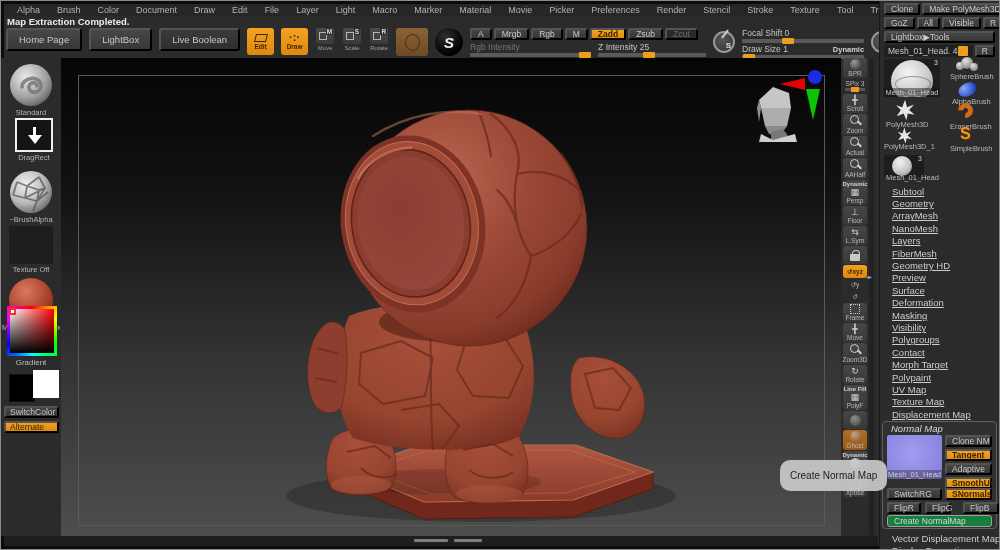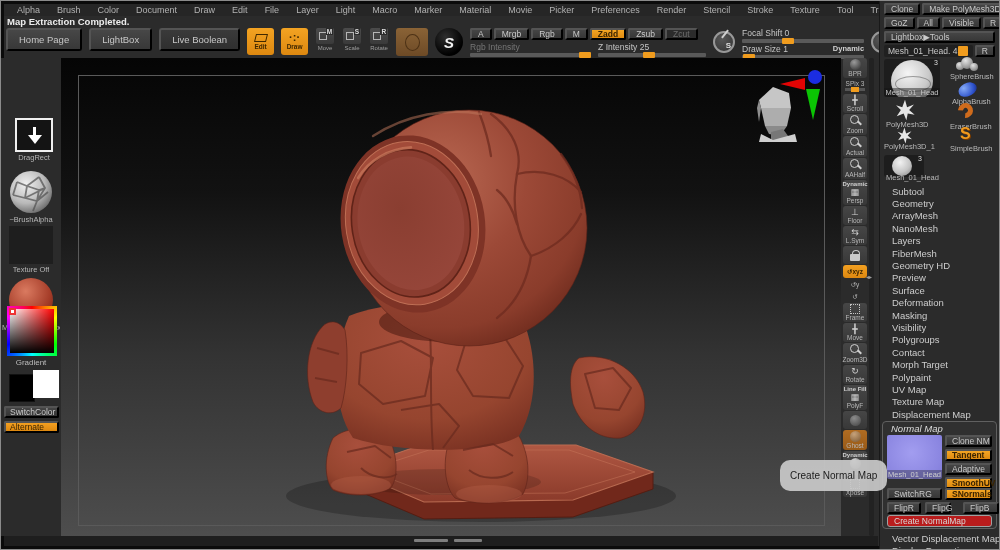--- a/index.html
+++ b/index.html
@@ -48,21 +48,21 @@
   .slblk{display:flex;flex-direction:column;gap:1px;}
   .slbl{font-size:8.5px;color:#c6c6c6;white-space:nowrap;}
   .slbl.dim{color:#767676;}
   .sl{height:4px;background:#5a5a5a;position:relative;border-radius:1px;}
   .sl i{position:absolute;top:-1px;width:12px;height:6px;background:#f09c1e;border-radius:1px;}
   .knob{width:22px;height:22px;margin-top:3px;border:2px solid #989898;border-radius:50%;position:relative;
         background:radial-gradient(circle at 40% 35%,#575757,#323232);color:#e0e0e0;
         font-size:8px;font-weight:bold;display:flex;align-items:flex-end;justify-content:flex-end;padding:1px 2px;}
   .knob::before{content:"";position:absolute;left:9px;top:-4px;width:2px;height:10px;background:#cfcfcf;transform:rotate(38deg);}
   .fscol{display:flex;flex-direction:column;gap:1px;width:122px;}
-  .fsrow{display:flex;justify-content:space-between;}
+  .fsrow{display:flex;justify-content:space-between;align-items:center;}
   .dyn{font-size:7.5px;font-weight:bold;color:#d2d2d2;}
   .pts{display:flex;flex-direction:column;gap:3px;margin-top:3px;}
   .pts span{font-size:9px;color:#bdbdbd;}
 
   
   .lshelf{position:absolute;left:0;top:57px;width:60px;bottom:13px;background:#2b2b2b;}
   .lthumb{position:absolute;left:8px;width:44px;display:flex;flex-direction:column;align-items:center;}
   .lt-lbl{font-size:7.5px;color:#b6b6b6;margin-top:1px;white-space:nowrap;overflow:hidden;max-width:58px;}
   .dragrect{width:38px;height:34px;border:2px solid #f0f0f0;background:#141414;position:relative;}
   .dragrect .stem{position:absolute;left:16px;top:7px;width:3px;height:9px;background:#fff;}
@@ -148,33 +148,33 @@
            background:radial-gradient(circle at 38% 30%,#e4e4e4,#9a9a9a 60%,#555);}
   .cluster b{left:5px;top:0;width:12px;height:12px;}
   .cluster::before{left:0;top:5px;width:8px;height:8px;}
   .cluster::after{left:14px;top:6px;width:8px;height:8px;}
   .blob{width:19px;height:13px;border-radius:55% 60% 50% 58%;transform:rotate(-28deg);
         background:radial-gradient(circle at 35% 28%,#86abf6,#2c50ca 65%,#131f66);}
   .hookc{width:15px;height:15px;border-radius:50%;border:5px solid #cf6b1c;border-left-color:transparent;
          transform:rotate(-42deg);}
   .sbrushS{font-size:16px;font-weight:bold;color:#f09a1e;text-shadow:1px 1px 0 #7a3c00;line-height:16px;}
   .sections{position:absolute;left:0;top:184px;right:2px;}
-  .sec-row{height:12.4px;display:flex;align-items:center;padding-left:12px;font-size:9.5px;color:#cdcdcd;}
+  .sec-row{height:12.4px;display:flex;align-items:center;padding-left:12px;font-size:9.5px;color:#cdcdcd;text-decoration:underline;}
   .nmbox{position:absolute;left:2px;top:420px;right:2px;height:108px;border:1px solid #606060;border-radius:4px;
          background:#303030;}
   .nm-title{position:absolute;left:8px;top:1px;font-size:9.5px;color:#dedede;font-style:italic;}
   .nm-thumb{position:absolute;left:4px;top:13px;width:55px;height:44px;border-radius:2px;
             background:radial-gradient(circle at 45% 40%,#a29df0,#8a85e0 75%,#7e79d2);}
   .nm-thumb .tl{position:absolute;left:0;right:0;bottom:0;font-size:7.5px;color:#cfcfcf;text-align:center;
             background:rgba(30,30,30,.35);line-height:9px;}
   .nm-pb{position:absolute;height:12px;border-radius:2px;background:linear-gradient(#454545,#373737);
          color:#c9c9c9;font-size:8.5px;display:flex;align-items:center;padding:0 5px;white-space:nowrap;}
   .nm-pb.on{background:linear-gradient(#f4a524,#df8b11);color:#3a2400;font-weight:bold;}
   .nm-create{position:absolute;left:4px;right:4px;top:93px;height:12px;border:1px solid #a0a0a0;border-radius:3px;
-         background:#b91c1c;color:#d8d8d8;font-size:8.5px;display:flex;align-items:center;padding:0 6px;}
+         background:#15803d;color:#d8d8d8;font-size:8.5px;display:flex;align-items:center;padding:0 6px;}
   .after-sec{position:absolute;left:12px;font-size:9.5px;color:#cdcdcd;white-space:nowrap;}
 
   
   .tooltip{position:absolute;left:779px;top:459px;height:31px;padding:0 10px;border-radius:10px;
            background:rgba(200,200,200,.93);color:#1b1b1b;font-size:10px;display:flex;align-items:center;z-index:60;
            white-space:nowrap;}
   .bottombar{position:absolute;left:3px;bottom:3px;width:874px;height:10px;background:#1e1e1e;}
   .hsc{position:absolute;top:3px;height:3px;background:#7e7e7e;border-radius:1px;}
 </style>
 </head>
@@ -300,20 +300,34 @@
         <span>D</span>
       </div>
 
     <div class="pts">
       <span>ActivePoints: 44,034</span>
       <span>TotalPoints: 323,062</span>
     </div>
   </div>
 
   <div class="lshelf">
+    <div class="lthumb" style="top:5px">
+      <svg width="44" height="44" viewBox="0 0 44 44">
+        <defs>
+            <radialGradient id="bgr1" cx="38%" cy="32%" r="75%">
+          <stop offset="0" stop-color="#ececec"></stop>
+              <stop offset=".65" stop-color="#a0a0a0"></stop>
+              <stop offset="1" stop-color="#5c5c5c"></stop>
+        </radialGradient>
+          </defs>
+        <circle cx="22" cy="22" r="21" fill="url(#bgr1)"></circle>
+        <path d="M13,24 C13,14 31,12 32,22 C33,30 21,32 20,25 C19,19 28,18 28,23" fill="none" stroke="#787878" stroke-width="3.6" stroke-linecap="round" opacity=".85"></path>
+      </svg>
+      <span class="lt-lbl">Standard</span>
+    </div>
     <div class="lthumb" style="top:60px;left:11px">
       <div class="dragrect">
           <span class="stem"></span>
           <span class="tip"></span>
         </div>
       <span class="lt-lbl">DragRect</span>
     </div>
     <div class="lthumb" style="top:112px">
       <svg width="44" height="44" viewBox="0 0 44 44">
         <defs>

